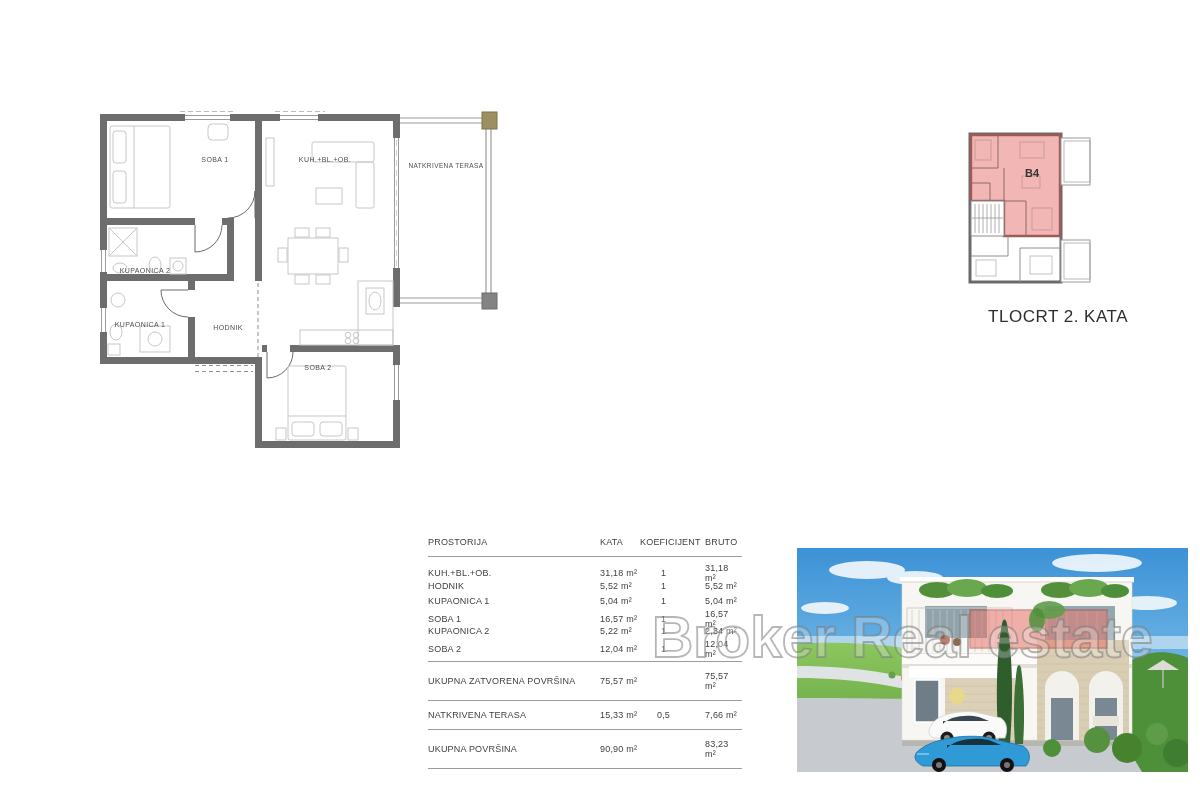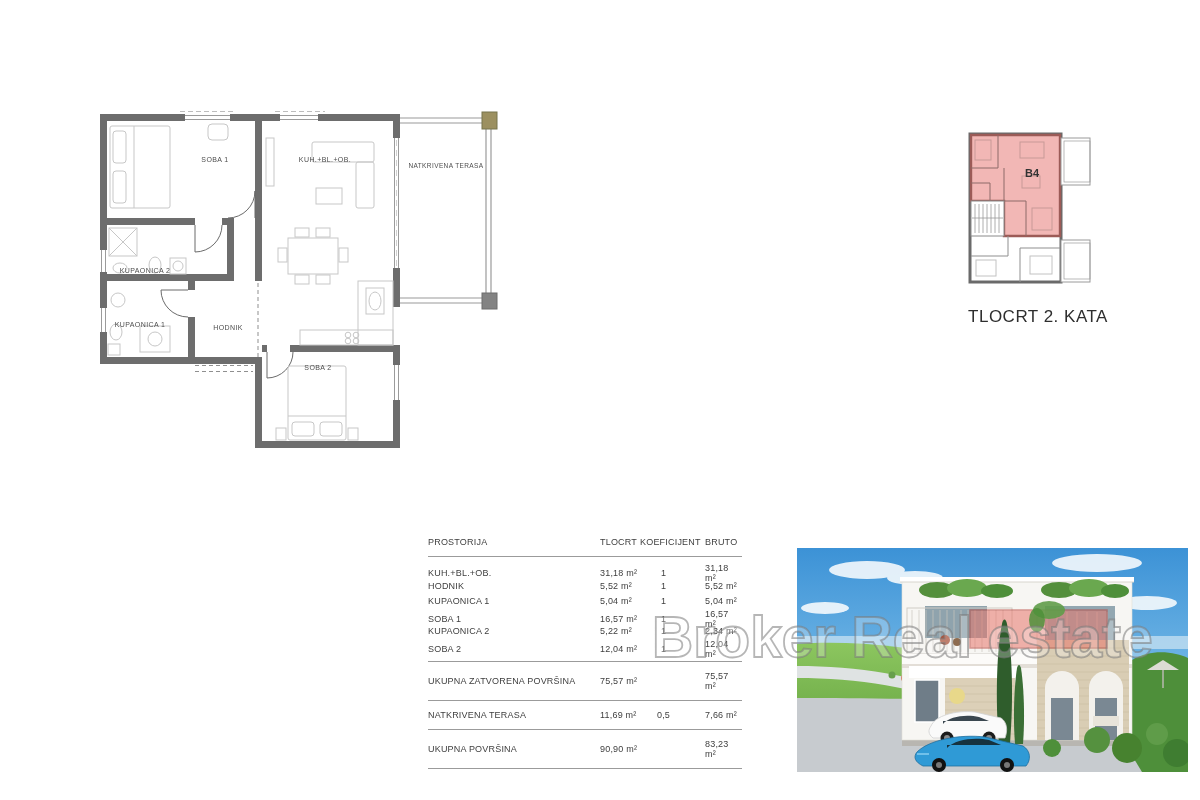--- a/index.html
+++ b/index.html
@@ -7,21 +7,21 @@
     position:relative;width:1200px;height:800px;background:#ffffff;
     font-family:"Liberation Sans", sans-serif;overflow:hidden;margin:0 auto;
   }
   
   .floorplan{position:absolute;left:100px;top:110px;width:400px;height:345px;}
   .plan-label{font-size:7px;fill:#4d4d4d;letter-spacing:.4px;text-anchor:middle;}
   .plan-label-sm{font-size:6.5px;fill:#4d4d4d;letter-spacing:.4px;text-anchor:middle;}
   
   .miniplan{position:absolute;left:968px;top:128px;width:124px;height:162px;}
   .miniplan-caption{
-    position:absolute;left:948px;top:307px;width:180px;text-align:center;
+    position:absolute;left:948px;top:307px;width:180px;text-align:right;
     font-size:17px;color:#2e2e2e;letter-spacing:.5px;
   }
   
   .area-table{position:absolute;left:428px;top:533px;width:314px;font-size:9px;color:#3e3e3e;letter-spacing:.2px;}
   .t-grid{display:grid;grid-template-columns:172px 40px 65px 1fr;align-items:center;}
   .t-head{padding:4px 0 9px 0;border-bottom:1.5px solid #9b9b9b;}
   .t-body{padding:6px 0 7px 0;border-bottom:1.5px solid #9b9b9b;}
   .t-row{height:15.2px;}
   .t-total{padding:9px 0;border-bottom:1.5px solid #9b9b9b;}
   .koef{text-align:center;padding-right:18px;}
@@ -242,21 +242,21 @@
     </g>
 
     <text x="64" y="49" font-size="11" font-weight="bold" fill="#333333" text-anchor="middle">B4</text>
   </svg>
 
   <div class="miniplan-caption">TLOCRT 2. KATA</div>
 
   <div class="area-table">
     <div class="t-grid t-head">
       <span>PROSTORIJA</span>
-      <span>TLOCRT</span>
+      <span>KATA</span>
       <span>KOEFICIJENT</span>
       <span>BRUTO</span>
     </div>
     <div class="t-body">
       <div class="t-grid t-row">
         <span>KUH.+BL.+OB.</span>
         <span>31,18 m²</span>
         <span class="koef">1</span>
         <span>31,18 m²</span>
       </div>
@@ -292,21 +292,21 @@
       </div>
     </div>
     <div class="t-grid t-total">
       <span>UKUPNA ZATVORENA POVRŠINA</span>
       <span>75,57 m²</span>
       <span class="koef"></span>
       <span>75,57 m²</span>
     </div>
     <div class="t-grid t-total">
       <span>NATKRIVENA TERASA</span>
-      <span>11,69 m²</span>
+      <span>15,33 m²</span>
       <span class="koef">0,5</span>
       <span>7,66 m²</span>
     </div>
     <div class="t-grid t-total">
       <span>UKUPNA POVRŠINA</span>
       <span>90,90 m²</span>
       <span class="koef"></span>
       <span>83,23 m²</span>
     </div>
   </div>

